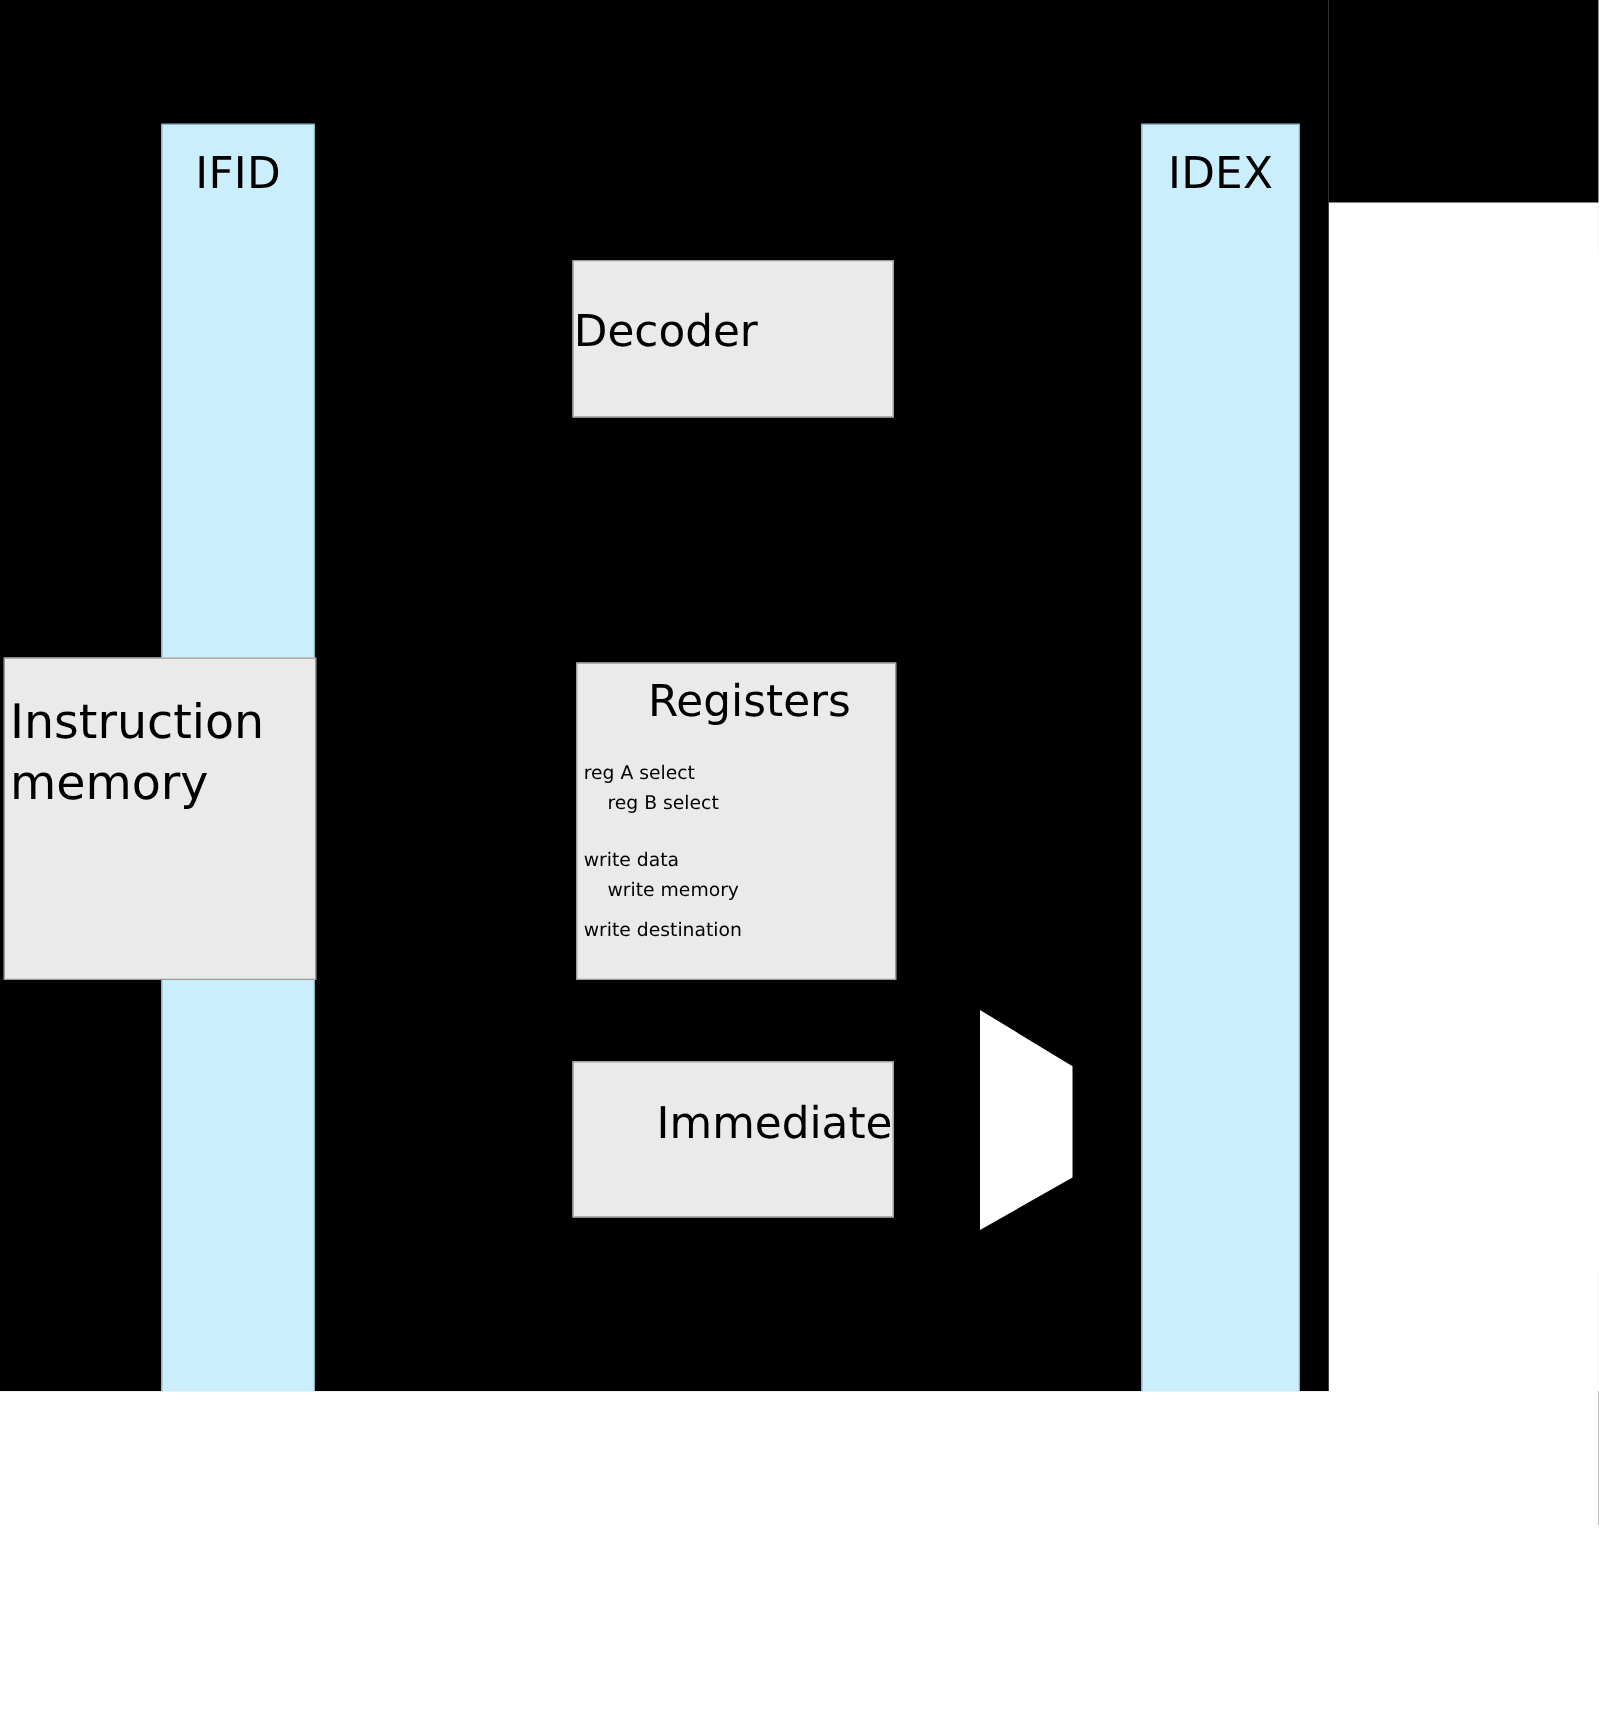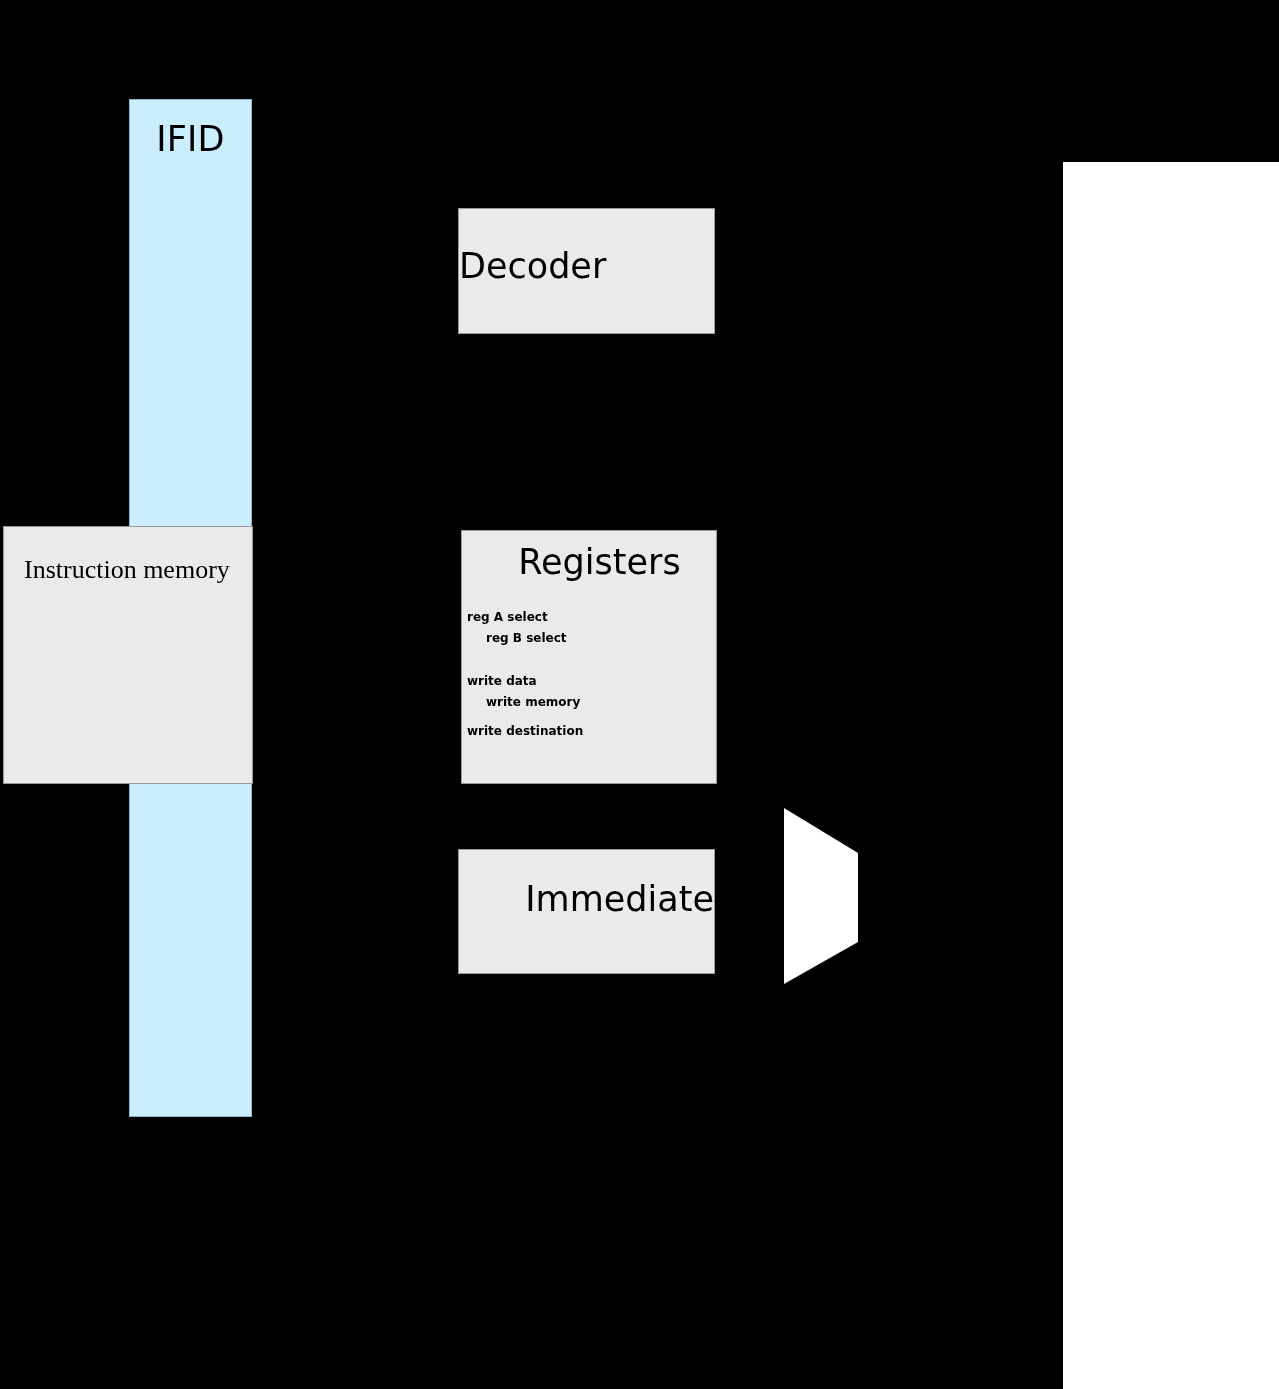--- a/index.html
+++ b/index.html
@@ -4,21 +4,21 @@
 <title>CPU Pipeline Decode Stage Diagram</title>
 <style>
   html, body {
     margin: 0;
     padding: 0;
     background: #ffffff;
   }
   #canvas {
     position: relative;
     width: 1279px;
-    height: 1389px;
+    height: 1113px;
     background: #ffffff;
     overflow: hidden;
     font-family: "DejaVu Sans", sans-serif;
   }
   
   .backdrop {
     position: absolute;
     background: #000000;
   }
   #backdrop-main {
@@ -70,25 +70,24 @@
     color: #000000;
   }
   #unit-instruction-memory {
     left: 3px;
     top: 526px;
     width: 250px;
     height: 258px;
   }
   #unit-instruction-memory .unit-title {
     display: block;
-    font-size: 26px;
+    font-size: 38px;
     line-height: 1.3;
-    padding: 26px 0 0 20px;
+    padding: 26px 0 0 4px;
     text-align: left;
-    font-family: Liberation Serif, serif;
   }
   #unit-decoder {
     left: 458px;
     top: 208px;
     width: 257px;
     height: 126px;
   }
   #unit-decoder .unit-title {
     display: block;
     font-size: 35px;
@@ -122,25 +121,24 @@
     text-align: center;
   }
   .port-list {
     position: absolute;
     left: 5px;
     top: 80px;
     right: 0;
   }
   .port-label {
     display: block;
-    font-size: 12px;
+    font-size: 15px;
     line-height: 1;
     color: #000000;
     padding-left: 0px;
-    font-weight: bold;
   }
   .port-gap-lg { margin-top: 17px; }
   .port-gap-sm { margin-top: 9px; margin-left: 19px; }
   .port-gap-md { margin-top: 31px; }
   
   #mux-immediate {
     position: absolute;
     left: 783px;
     top: 806px;
     width: 78px;
@@ -153,20 +151,23 @@
 
 <div id="canvas">
 
   <div class="backdrop" id="backdrop-main"></div>
   <div class="backdrop" id="backdrop-top"></div>
 
   <div class="pipe-reg" id="pipe-ifid">
     <span class="pipe-label">IFID</span>
   </div>
 
+  <div class="pipe-reg" id="pipe-idex">
+    <span class="pipe-label">IDEX</span>
+  </div>
 
   <div class="unit" id="unit-instruction-memory">
     <span class="unit-title">Instruction memory</span>
   </div>
 
   <div class="unit" id="unit-decoder">
     <span class="unit-title">Decoder</span>
   </div>
 
   <div class="unit" id="unit-registers">

